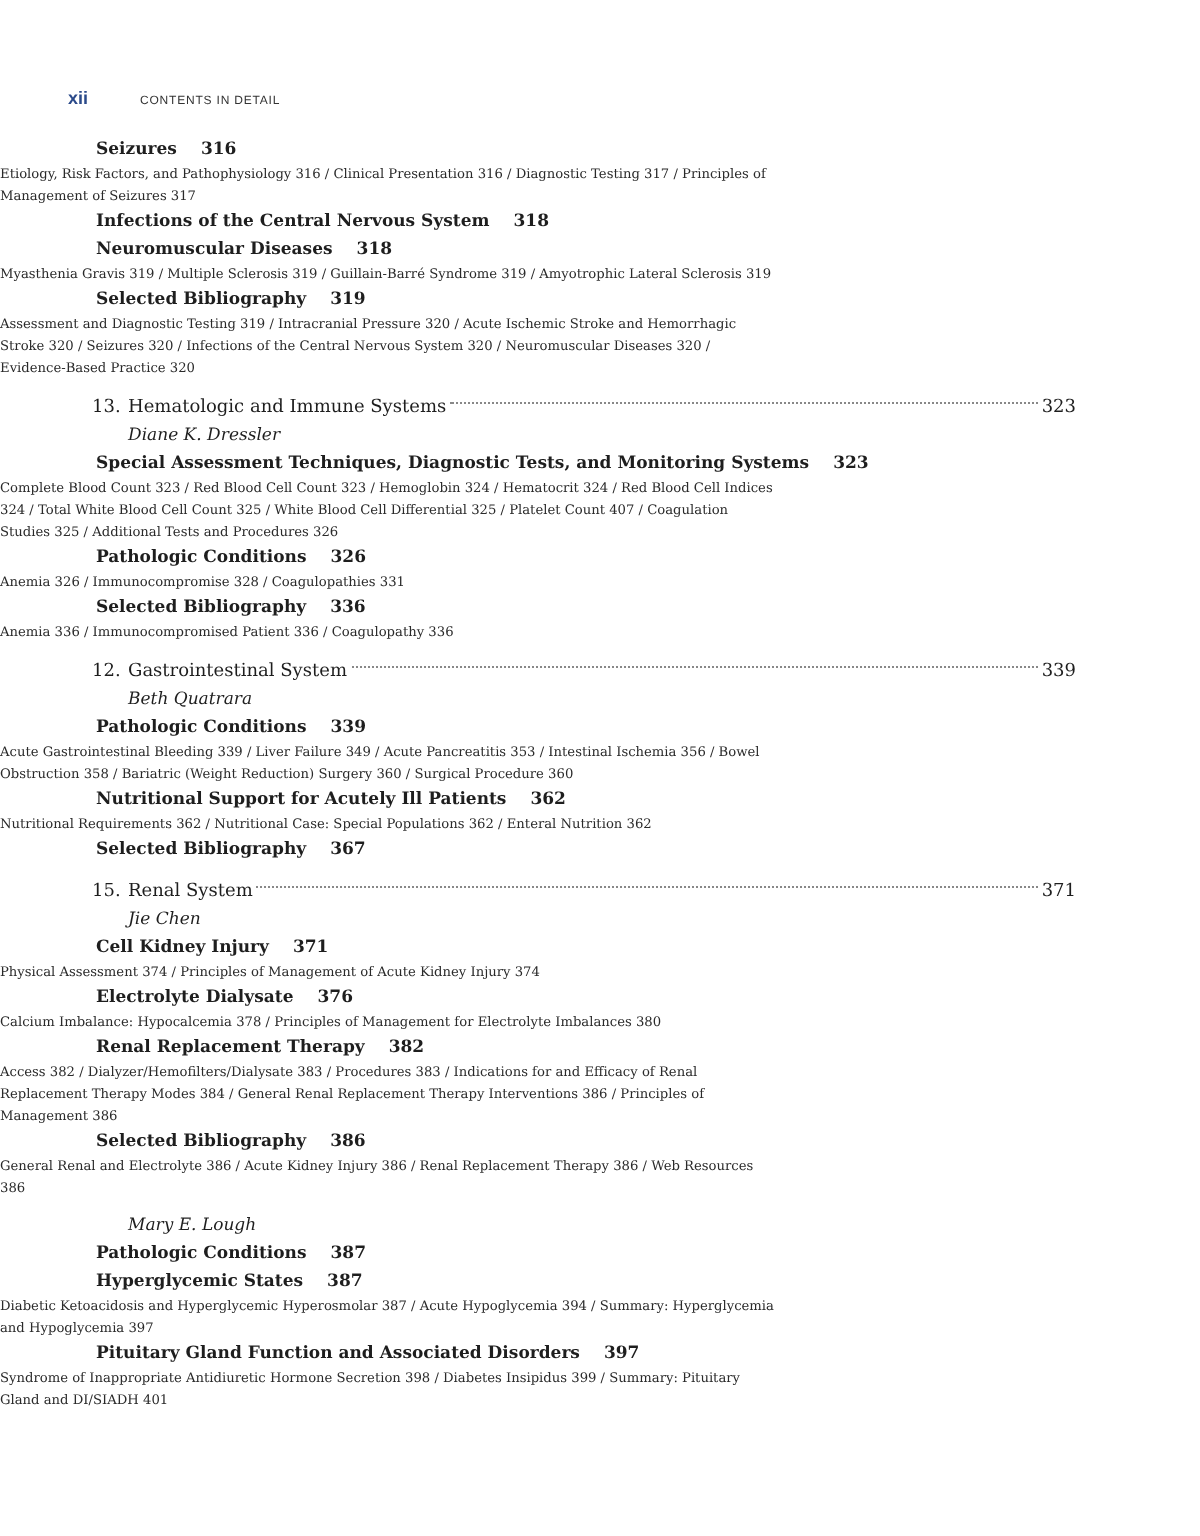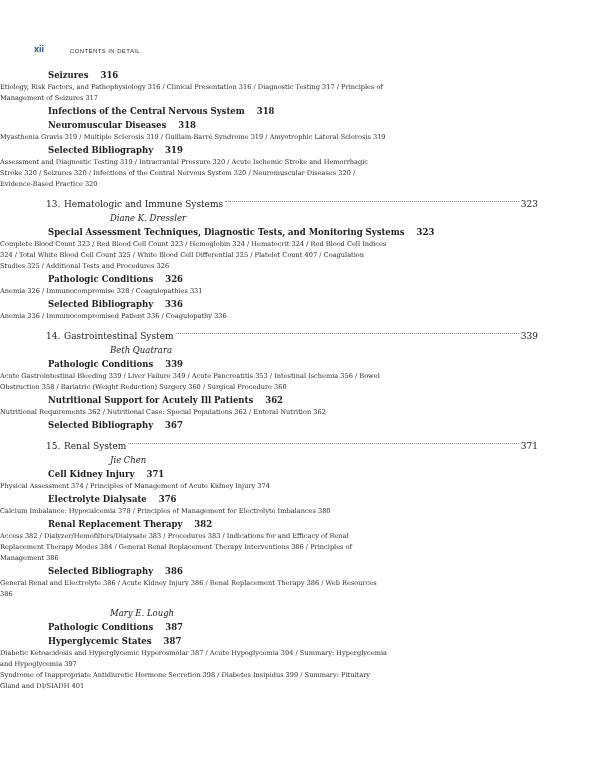--- a/index.html
+++ b/index.html
@@ -8,21 +8,21 @@
   .running-head { position: absolute; left: 34px; top: 44px; display: flex; align-items: flex-end; }
   .folio { font-family: "Liberation Sans", sans-serif; font-weight: bold; font-size: 9px; color: #2b4a8a; width: 36px; }
   .head-title { font-family: "Liberation Sans", sans-serif; font-size: 6px; letter-spacing: 0.4px; color: #333; }
   .toc { position: absolute; left: 0; top: 68px; width: 600px; }
   .chapter { margin-bottom: 6px; }
   .ch-line { position: relative; height: 15px; display: flex; align-items: center; padding-left: 46px; padding-right: 62px; font-size: 9px; }
   .ch-num { width: 18px; }
   .ch-title { white-space: nowrap; }
   .leader { flex: 1; border-bottom: 1px dotted #888; margin: 0 2px; transform: translateY(-2px); }
   .ch-page { white-space: nowrap; }
-  .author { padding-left: 64px; font-style: italic; font-size: 8.5px; height: 14px; line-height: 14px; margin-left: 46px; }
+  .author { padding-left: 64px; font-style: italic; font-size: 8.5px; height: 14px; line-height: 14px; }
   .section { padding-left: 48px; font-size: 8.5px; height: 14px; line-height: 14px; white-space: nowrap; font-weight: bold; }
   .section .pg { margin-left: 12px; }
   .sub { font-size: 6.6px; line-height: 11px; width: 390px; color: #2a2a2a; }
   .chapter.first { margin-top: 0; }
 </style>
 </head>
 <body>
 
 <div class="running-head">
   <span class="folio">xii</span>
@@ -52,21 +52,21 @@
     <div class="section"><span>Special Assessment Techniques, Diagnostic Tests, and Monitoring Systems</span><span class="pg">323</span></div>
     <div class="sub">Complete Blood Count 323 / Red Blood Cell Count 323 / Hemoglobin 324 / Hematocrit 324 / Red Blood Cell Indices 324 / Total White Blood Cell Count 325 / White Blood Cell Differential 325 / Platelet Count 407 / Coagulation Studies 325 / Additional Tests and Procedures 326</div>
     <div class="section"><span>Pathologic Conditions</span><span class="pg">326</span></div>
     <div class="sub">Anemia 326 / Immunocompromise 328 / Coagulopathies 331</div>
     <div class="section"><span>Selected Bibliography</span><span class="pg">336</span></div>
     <div class="sub">Anemia 336 / Immunocompromised Patient 336 / Coagulopathy 336</div>
   </div>
 
   <div class="chapter">
     <div class="ch-line">
-      <span class="ch-num">14.</span>
+      <span class="ch-num">12.</span>
       <span class="ch-title">Gastrointestinal System</span>
       <span class="leader"></span>
       <span class="ch-page">339</span>
     </div>
     <div class="author">Beth Quatrara</div>
     <div class="section"><span>Pathologic Conditions</span><span class="pg">339</span></div>
     <div class="sub">Acute Gastrointestinal Bleeding 339 / Liver Failure 349 / Acute Pancreatitis 353 / Intestinal Ischemia 356 / Bowel Obstruction 358 / Bariatric (Weight Reduction) Surgery 360 / Surgical Procedure 360</div>
     <div class="section"><span>Nutritional Support for Acutely Ill Patients</span><span class="pg">362</span></div>
     <div class="sub">Nutritional Requirements 362 / Nutritional Case: Special Populations 362 / Enteral Nutrition 362</div>
     <div class="section"><span>Selected Bibliography</span><span class="pg">367</span></div>
@@ -88,16 +88,17 @@
     <div class="sub">Access 382 / Dialyzer/Hemofilters/Dialysate 383 / Procedures 383 / Indications for and Efficacy of Renal Replacement Therapy Modes 384 / General Renal Replacement Therapy Interventions 386 / Principles of Management 386</div>
     <div class="section"><span>Selected Bibliography</span><span class="pg">386</span></div>
     <div class="sub">General Renal and Electrolyte 386 / Acute Kidney Injury 386 / Renal Replacement Therapy 386 / Web Resources 386</div>
   </div>
 
   <div class="chapter">
     <div class="author">Mary E. Lough</div>
     <div class="section"><span>Pathologic Conditions</span><span class="pg">387</span></div>
     <div class="section"><span>Hyperglycemic States</span><span class="pg">387</span></div>
     <div class="sub">Diabetic Ketoacidosis and Hyperglycemic Hyperosmolar 387 / Acute Hypoglycemia 394 / Summary: Hyperglycemia and Hypoglycemia 397</div>
+    <div class="section"><span>Pituitary Gland Function and Associated Disorders</span><span class="pg">397</span></div>
     <div class="sub">Syndrome of Inappropriate Antidiuretic Hormone Secretion 398 / Diabetes Insipidus 399 / Summary: Pituitary Gland and DI/SIADH 401</div>
   </div>
 
 </div>
 
 </body></html>

